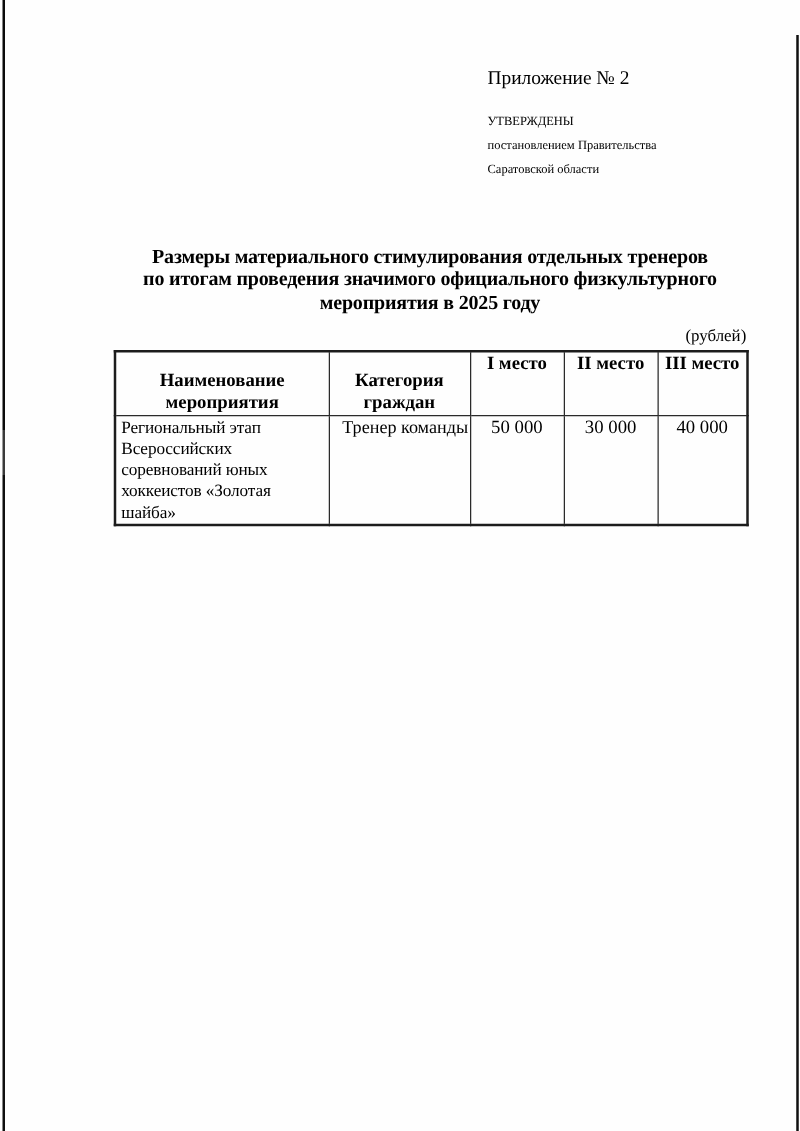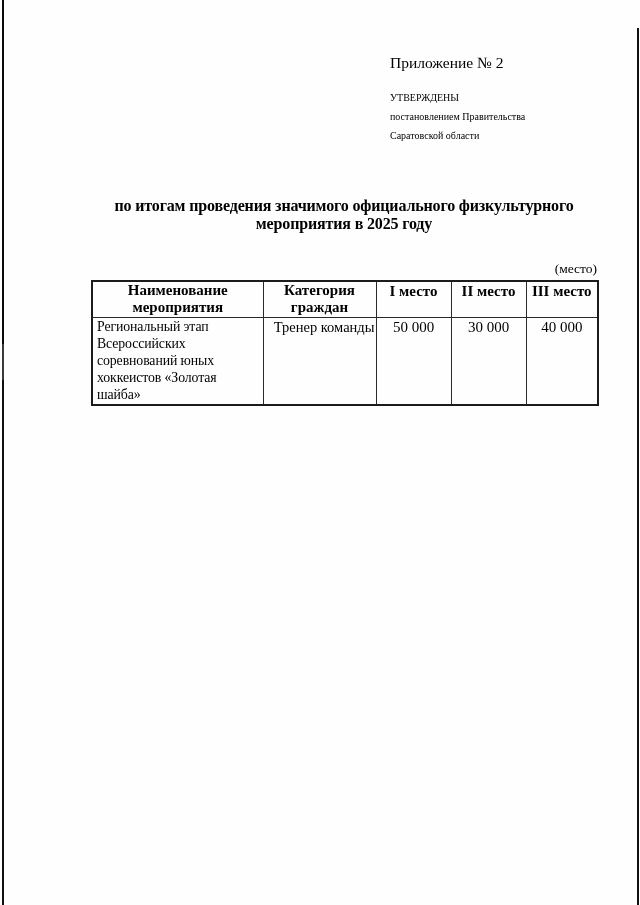--- a/index.html
+++ b/index.html
@@ -70,21 +70,21 @@
   table.rates th, table.rates td {
     border: 1.4px solid #2a2a2a;
     vertical-align: top;
     overflow: hidden;
   }
   table.rates th {
     font-weight: bold;
     text-align: center;
     font-size: 15px;
     line-height: 16.6px;
-    padding: 0 2px 2px 2px;
+    padding: 15px 2px 2px 2px;
     height: 31px;
   }
   table.rates th.nowrap { white-space: nowrap; padding: 1px 0 2px 0; }
   table.rates td { height: 66px; }
   td.cell-event {
     font-size: 13.8px;
     line-height: 16.9px;
     text-align: left;
     padding: 1px 1px 0 4px;
     letter-spacing: -0.1px;
@@ -117,25 +117,26 @@
 
   <div class="annex">Приложение № 2</div>
 
   <div class="approval">
     <div>УТВЕРЖДЕНЫ</div>
     <div>постановлением Правительства</div>
     <div>Саратовской области</div>
   </div>
 
   <div class="doc-title">
+    <div>Размеры материального стимулирования отдельных тренеров</div>
     <div>по итогам проведения значимого официального физкультурного</div>
     <div>мероприятия в 2025 году</div>
   </div>
 
-  <div class="units-note">(место)</div>
+  <div class="units-note">(рублей)</div>
 
   <table class="rates">
     <colgroup>
       <col class="col-event">
       <col class="col-category">
       <col class="col-p1">
       <col class="col-p2">
       <col class="col-p3">
     </colgroup>
     <thead>

